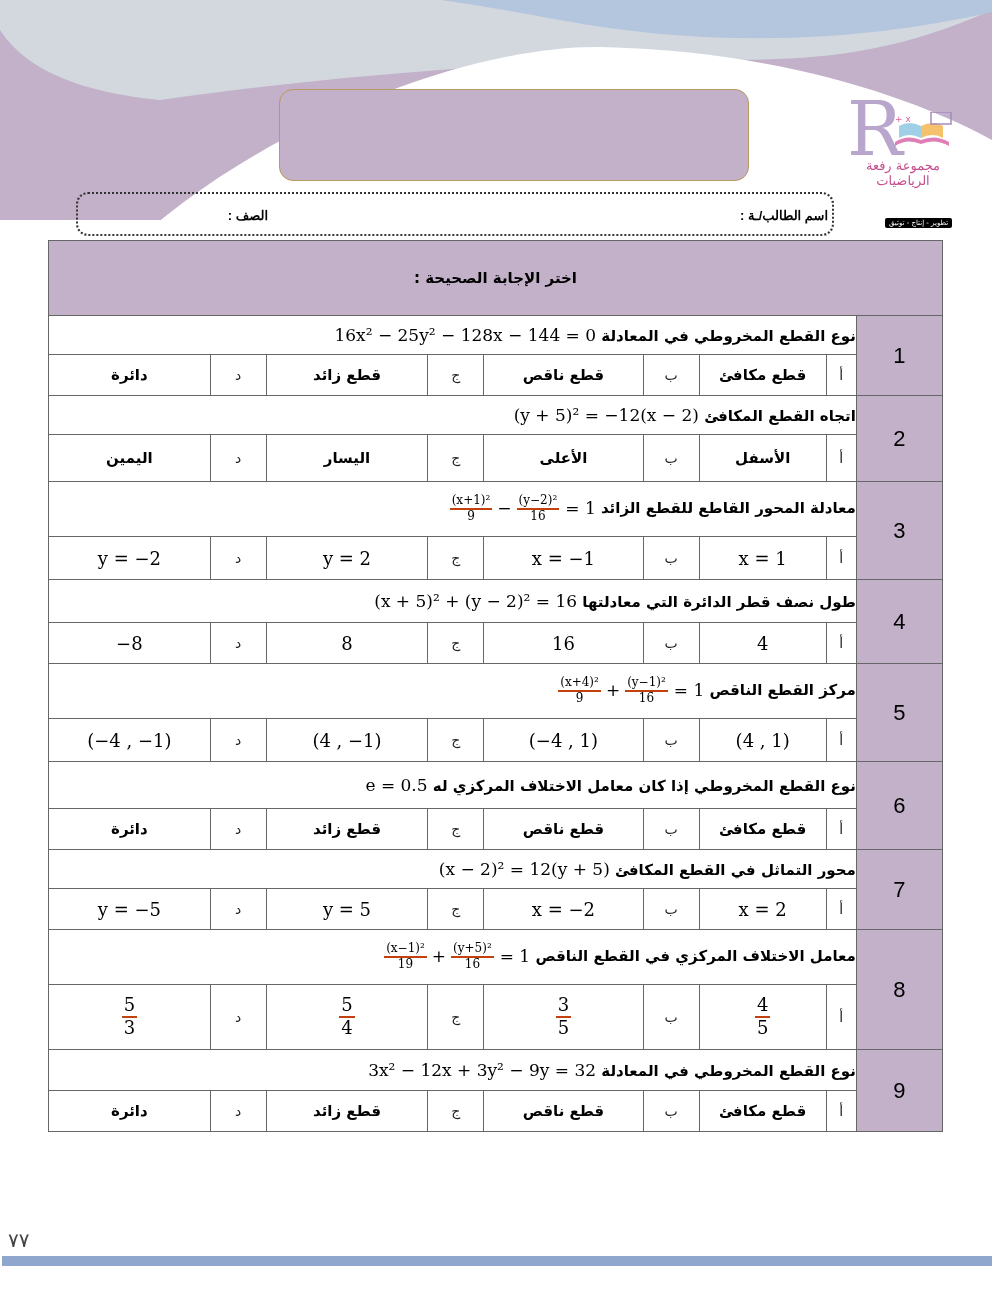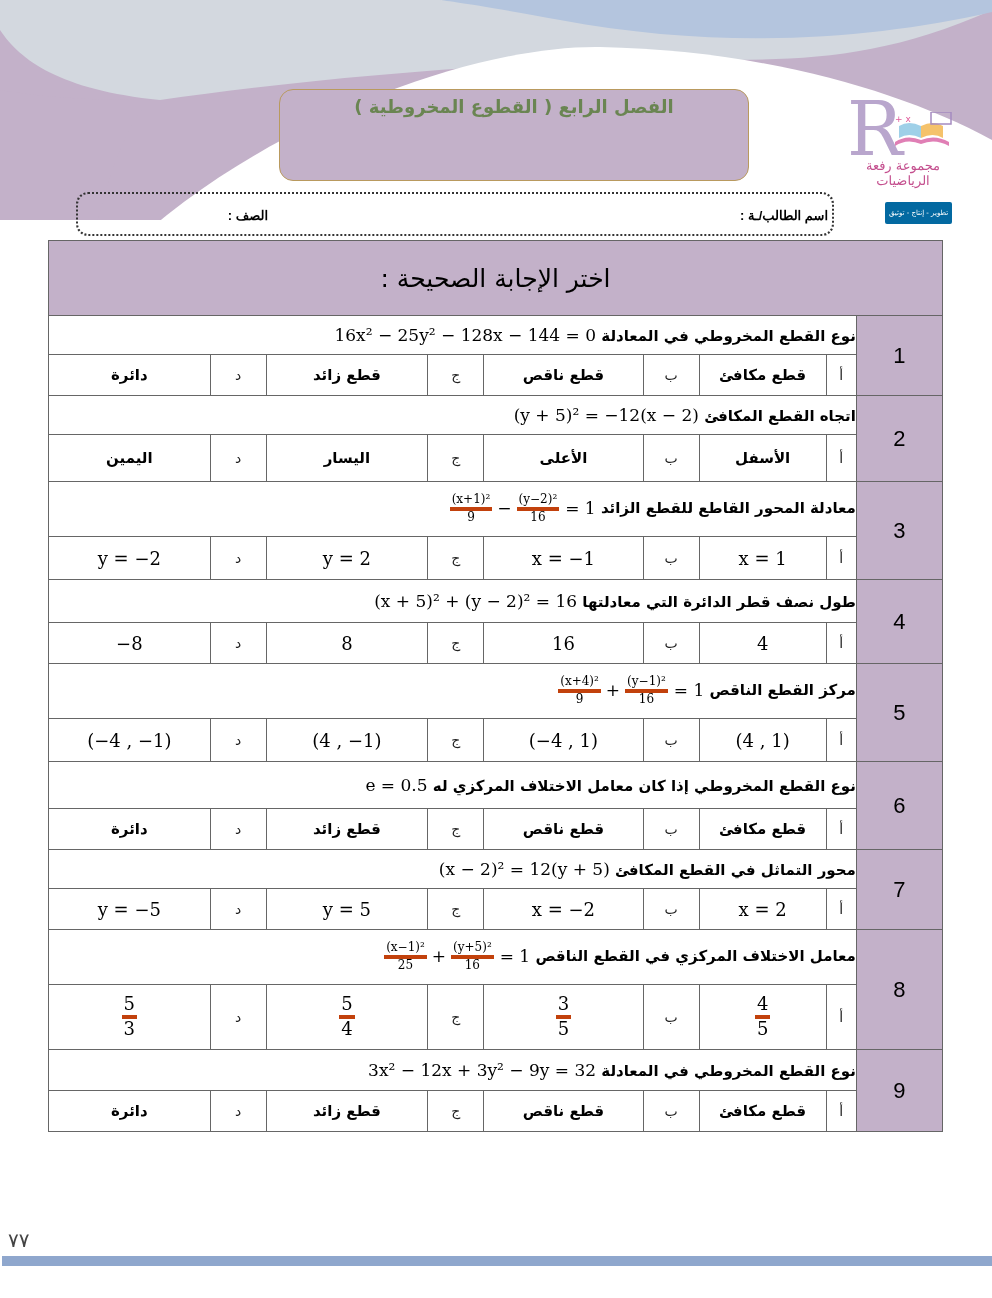--- a/index.html
+++ b/index.html
@@ -5,35 +5,35 @@
   html,body{margin:0;padding:0;}
   body{width:992px;height:1298px;position:relative;overflow:hidden;background:#ffffff;font-family:"DejaVu Sans",sans-serif;color:#000;}
   .bg{position:absolute;left:0;top:0;width:992px;height:300px;z-index:0;}
   .title-box{position:absolute;left:279px;top:89px;width:468px;height:90px;background:#c3b1c9;border:1.5px solid #b99a5e;border-radius:14px;z-index:2;text-align:center;direction:rtl;}
   .title-box .t1{font-family:"DejaVu Sans",sans-serif;font-weight:bold;font-size:19px;color:#111;margin-top:14px;}
   .title-box .t2{font-family:"DejaVu Sans",sans-serif;font-weight:bold;font-size:18px;color:#6a8552;margin-top:6px;}
   .logo{position:absolute;left:843px;top:92px;width:130px;height:125px;z-index:2;}
   .logo .R{position:absolute;left:4px;top:-6px;font-family:"DejaVu Serif",serif;font-size:74px;color:#b9a6cd;}
   .logo .book{position:absolute;left:48px;top:20px;width:62px;height:40px;}
   .logo .name{position:absolute;left:0;top:66px;width:120px;text-align:center;font-family:"DejaVu Serif",serif;font-size:13px;color:#c44f8e;direction:rtl;}
-  .logo .tag{position:absolute;left:42px;top:110px;background:#0369a1;color:#fff;font-size:7px;padding:7px 4px;border-radius:2px;direction:rtl;}
+  .logo .tag{position:absolute;left:42px;top:126px;background:#000000;color:#fff;font-size:7px;padding:1px 4px;border-radius:2px;direction:rtl;}
   .student{position:absolute;left:76px;top:192px;width:754px;height:40px;border:2px dotted #333;border-radius:12px;z-index:2;direction:rtl;font-family:"Liberation Sans",sans-serif;font-weight:bold;font-size:13px;}
   .student .nm{position:absolute;right:4px;top:14px;}
   .student .cls{position:absolute;right:564px;top:14px;}
   table.q{position:absolute;left:48px;top:240px;width:895px;border-collapse:collapse;z-index:2;direction:rtl;table-layout:fixed;}
   table.q td{border:1.5px solid #666;padding:0;}
-  td.head{background:#c3b1c9;height:74px;text-align:center;font-weight:normal;font-size:25px;border-width:2px;}
+  td.head{background:#c3b1c9;height:74px;text-align:center;font-weight:bold;font-size:15px;border-width:2px;}
   td.num{background:#c3b1c9;text-align:center;font-family:"Liberation Sans",sans-serif;font-size:22px;width:78px;border-left:2px solid #555;}
   td.stem{text-align:right;padding-right:4px;font-size:15px;font-weight:bold;height:38px;white-space:nowrap;}
   td.stem .math{font-family:"DejaVu Serif",serif;font-weight:normal;font-size:17px;}
   td.opt{text-align:center;font-size:15px;font-weight:bold;height:38px;}
   td.opt.m{font-family:"DejaVu Serif",serif;font-weight:normal;font-size:18px;}
   td.let{text-align:center;font-size:14px;font-weight:normal;color:#222;}
   .frac{display:inline-block;vertical-align:middle;text-align:center;font-family:"DejaVu Serif",serif;font-weight:normal;font-size:12px;line-height:1.15;margin:0 2px;}
-  .frac .n{display:block;border-bottom:4px solid #c2410c;padding:0 2px;}
+  .frac .n{display:block;border-bottom:2px solid #c2410c;padding:0 2px;}
   .frac .d{display:block;}
   .bigfrac{font-size:18px;}
   .footer-num{position:absolute;left:8px;top:1228px;font-family:"DejaVu Sans",sans-serif;font-size:20px;color:#444;}
   .footer-bar{position:absolute;left:2px;top:1256px;width:990px;height:10px;background:#8fa7cd;}
   .ltr{direction:ltr;unicode-bidi:embed;display:inline-block;}
 </style>
 </head>
 <body>
 
 <svg class="bg" viewBox="0 0 992 300" preserveAspectRatio="none">
@@ -41,21 +41,20 @@
   <path d="M0,0 L992,0 L992,300 L0,300 Z" fill="#c3b1c9"></path>
   <path d="M0,0 L992,0 L992,10 C880,60 800,60 700,60 C500,60 300,80 160,100 C60,90 20,60 0,30 Z" fill="#d3d8df"></path>
   <path d="M0,0 L992,0 L992,12 C870,40 720,50 560,20 C480,5 440,0 440,0 Z" fill="#b4c5de"></path>
   <path d="M0,30 C10,70 60,95 150,100 L992,8 L992,300 L0,300 Z" fill="#c3b1c9" opacity="0"></path>
   <path d="M80,300 C200,150 450,45 600,47 C760,50 900,90 992,140 L992,300 Z" fill="#ffffff"></path>
   <path d="M0,300 L0,90 C30,95 70,100 150,100 C120,130 100,200 80,300 Z" fill="#c3b1c9"></path>
   <rect x="0" y="220" width="992" height="80" fill="#ffffff"></rect>
 </svg>
 
 <div class="title-box">
-  <div class="t2">الفصل الرابع ( القطوع المخروطية )</div>
 </div>
 
 <div class="logo">
   <span class="R">R</span>
   <svg class="book" viewBox="0 0 62 40">
     <path d="M4,30 Q16,22 30,28 Q44,22 58,30 L58,34 Q44,26 30,32 Q16,26 4,34 Z" fill="#e07fb5"></path>
     <path d="M8,26 L8,14 Q18,8 30,14 L30,26 Q18,20 8,26 Z" fill="#9fd0e8"></path>
     <path d="M52,26 L52,14 Q42,8 30,14 L30,26 Q42,20 52,26 Z" fill="#f5c26b"></path>
     <rect x="40" y="0" width="20" height="12" fill="none" stroke="#a58bc0" stroke-width="1.5"></rect>
     <text x="4" y="10" font-size="9" fill="#e05a9a">+ x</text>
@@ -178,21 +177,21 @@
         <td class="opt m" style="height: 40px;"><span class="ltr">x = 2</span></td>
         <td class="let">ب</td>
         <td class="opt m" style="height: 40px;"><span class="ltr">x = −2</span></td>
         <td class="let">ج</td>
         <td class="opt m" style="height: 40px;"><span class="ltr">y = 5</span></td>
         <td class="let">د</td>
         <td class="opt m" style="height: 40px;"><span class="ltr">y = −5</span></td>
       </tr>
       <tr>
         <td class="num" rowspan="2">8</td>
-        <td class="stem" colspan="8" style="height: 54px;"><span>معامل الاختلاف المركزي في القطع الناقص</span> <span class="math ltr"><span class="frac"><span class="n">(x−1)²</span><span class="d">25</span></span><span style="margin: 0px 3px;">+</span><span class="frac"><span class="n">(y+5)²</span><span class="d">16</span></span><span style="margin-left: 4px;">= 1</span></span></td>
+        <td class="stem" colspan="8" style="height: 54px;"><span>معامل الاختلاف المركزي في القطع الناقص</span> <span class="math ltr"><span class="frac"><span class="n">(x−1)²</span><span class="d">19</span></span><span style="margin: 0px 3px;">+</span><span class="frac"><span class="n">(y+5)²</span><span class="d">16</span></span><span style="margin-left: 4px;">= 1</span></span></td>
       </tr>
       <tr>
         <td class="let">أ</td>
         <td class="opt m" style="height: 64px;"><span class="frac bigfrac"><span class="n">4</span><span class="d">5</span></span></td>
         <td class="let">ب</td>
         <td class="opt m" style="height: 64px;"><span class="frac bigfrac"><span class="n">3</span><span class="d">5</span></span></td>
         <td class="let">ج</td>
         <td class="opt m" style="height: 64px;"><span class="frac bigfrac"><span class="n">5</span><span class="d">4</span></span></td>
         <td class="let">د</td>
         <td class="opt m" style="height: 64px;"><span class="frac bigfrac"><span class="n">5</span><span class="d">3</span></span></td>

